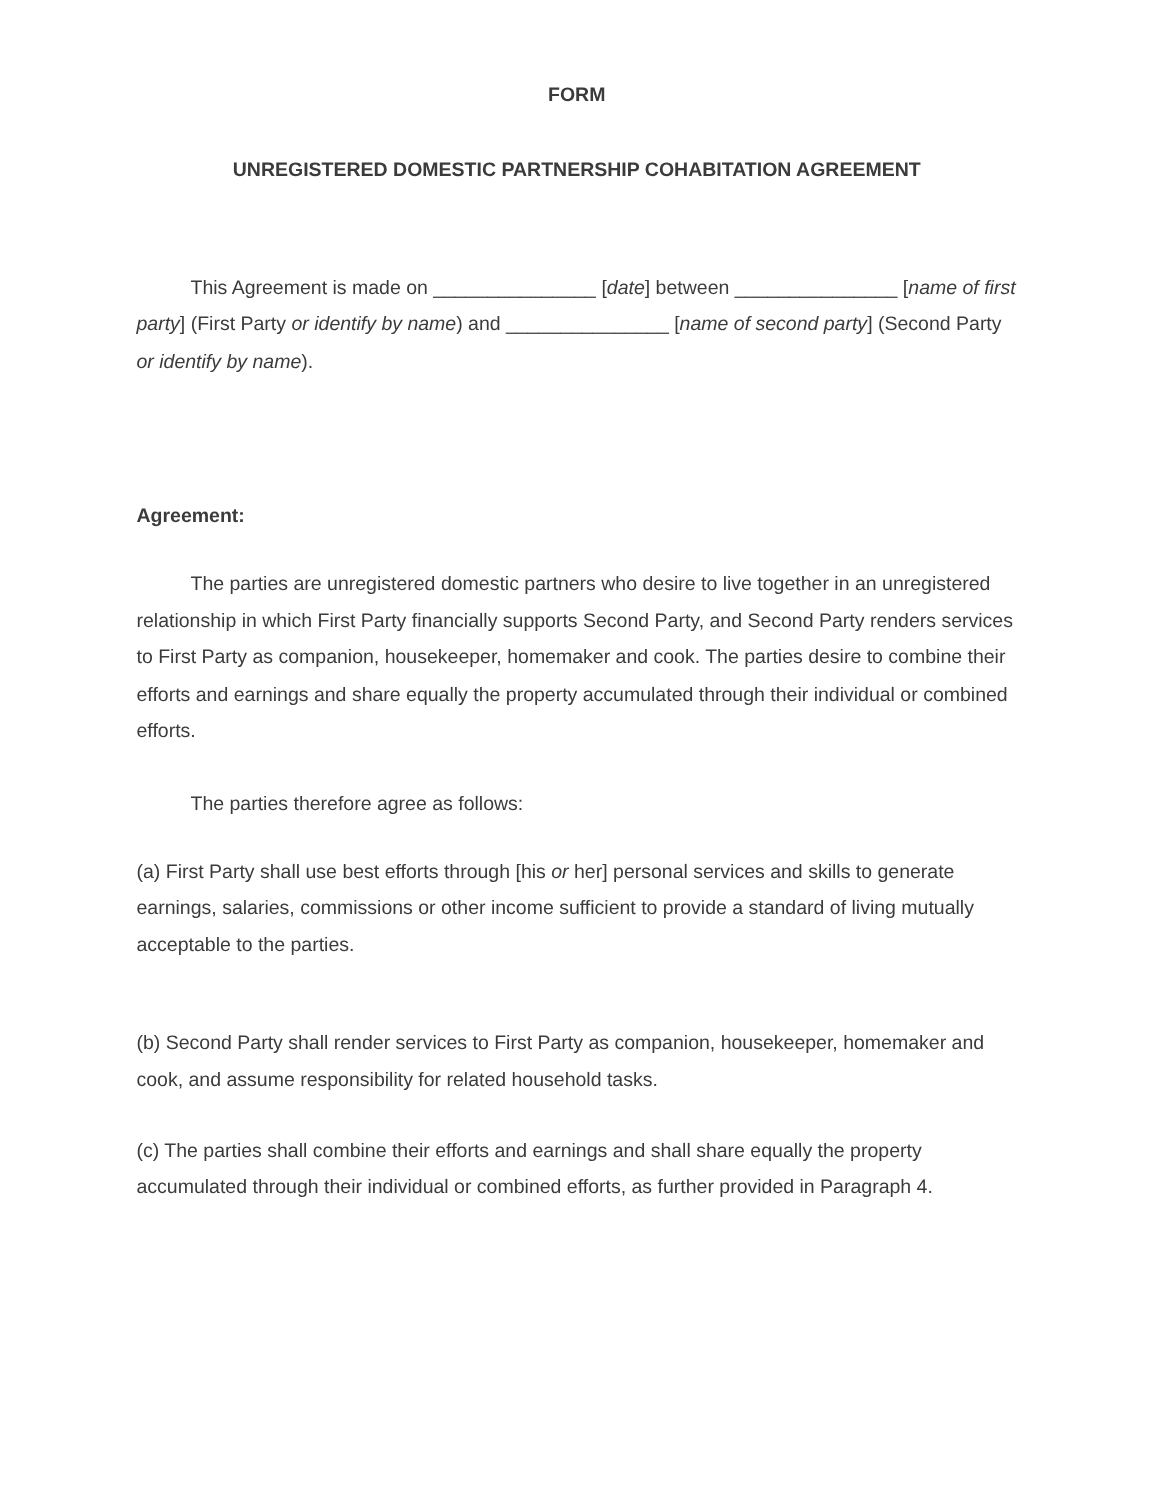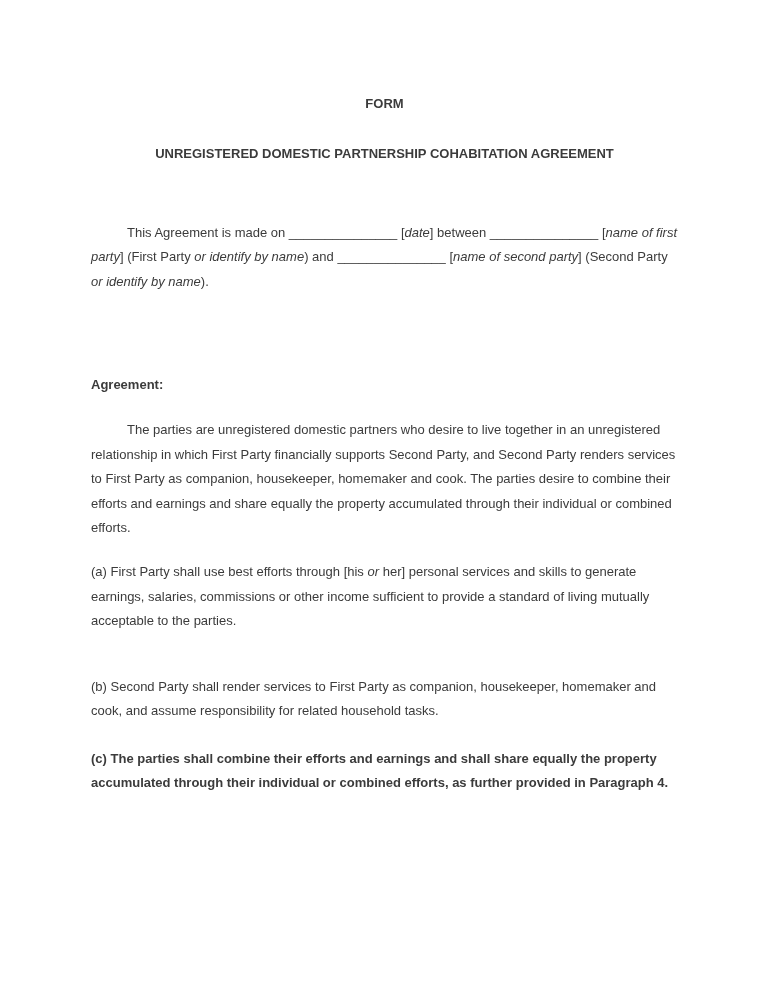--- a/index.html
+++ b/index.html
@@ -5,21 +5,21 @@
   html, body {
     margin: 0;
     padding: 0;
     background: #ffffff;
   }
   .page {
     position: relative;
     width: 768px;
     height: 994px;
     box-sizing: border-box;
-    padding: 92px 90px 0 91px;
+    padding: 51px 90px 0 91px;
     background: #ffffff;
     font-family: "Liberation Sans", sans-serif;
     font-size: 13px;
     line-height: 24.4px;
     color: #3b3b3b;
     overflow: hidden;
     text-align: left;
   }
   p { margin: 0; }
   .centered {
@@ -30,37 +30,38 @@
   .indent { text-indent: 36px; }
 
   .mt-title    { margin-top: 26px; }
   .mt-intro    { margin-top: 54px; }
   .mt-recitals { margin-top: 79px; }
   .mt-recbody  { margin-top: 21px; }
   .mt-agree    { margin-top: 25px; }
   .mt-h1       { margin-top: 24px; }
   .mt-a        { margin-top: 20px; }
   .mt-b        { margin-top: 41px; }
-  .mt-c        { margin-top: 23px; font-weight: bold; }
+  .mt-c        { margin-top: 23px; }
 </style>
 </head>
 <body>
 
 <div class="page">
 
   <p class="centered">FORM</p>
 
   <p class="centered mt-title">UNREGISTERED DOMESTIC PARTNERSHIP COHABITATION AGREEMENT</p>
 
   <p class="indent mt-intro"><span>This Agreement is made on _______________ [</span><span style="font-style: italic;">date</span><span>] between _______________ [</span><span style="font-style: italic;">name of first party</span><span>] (First Party </span><span style="font-style: italic;">or identify by name</span><span>) and _______________ [</span><span style="font-style: italic;">name of second party</span><span>] (Second Party </span><span style="font-style: italic;">or identify by name</span><span>).</span></p>
 
   <p class="bold mt-recitals">Agreement:</p>
 
   <p class="indent mt-recbody">The parties are unregistered domestic partners who desire to live together in an unregistered relationship in which First Party financially supports Second Party, and Second Party renders services to First Party as companion, housekeeper, homemaker and cook. The parties desire to combine their efforts and earnings and share equally the property accumulated through their individual or combined efforts.</p>
 
+  <p class="indent mt-agree">The parties therefore agree as follows:</p>
 
 
   <p class="mt-a"><span>(a) First Party shall use best efforts through [his </span><span style="font-style: italic;">or</span><span> her] personal services and skills to generate earnings, salaries, commissions or other income sufficient to provide a standard of living mutually acceptable to the parties.</span></p>
 
   <p class="mt-b">(b) Second Party shall render services to First Party as companion, housekeeper, homemaker and cook, and assume responsibility for related household tasks.</p>
 
   <p class="mt-c">(c) The parties shall combine their efforts and earnings and shall share equally the property accumulated through their individual or combined efforts, as further provided in Paragraph 4.</p>
 
 </div>
 

